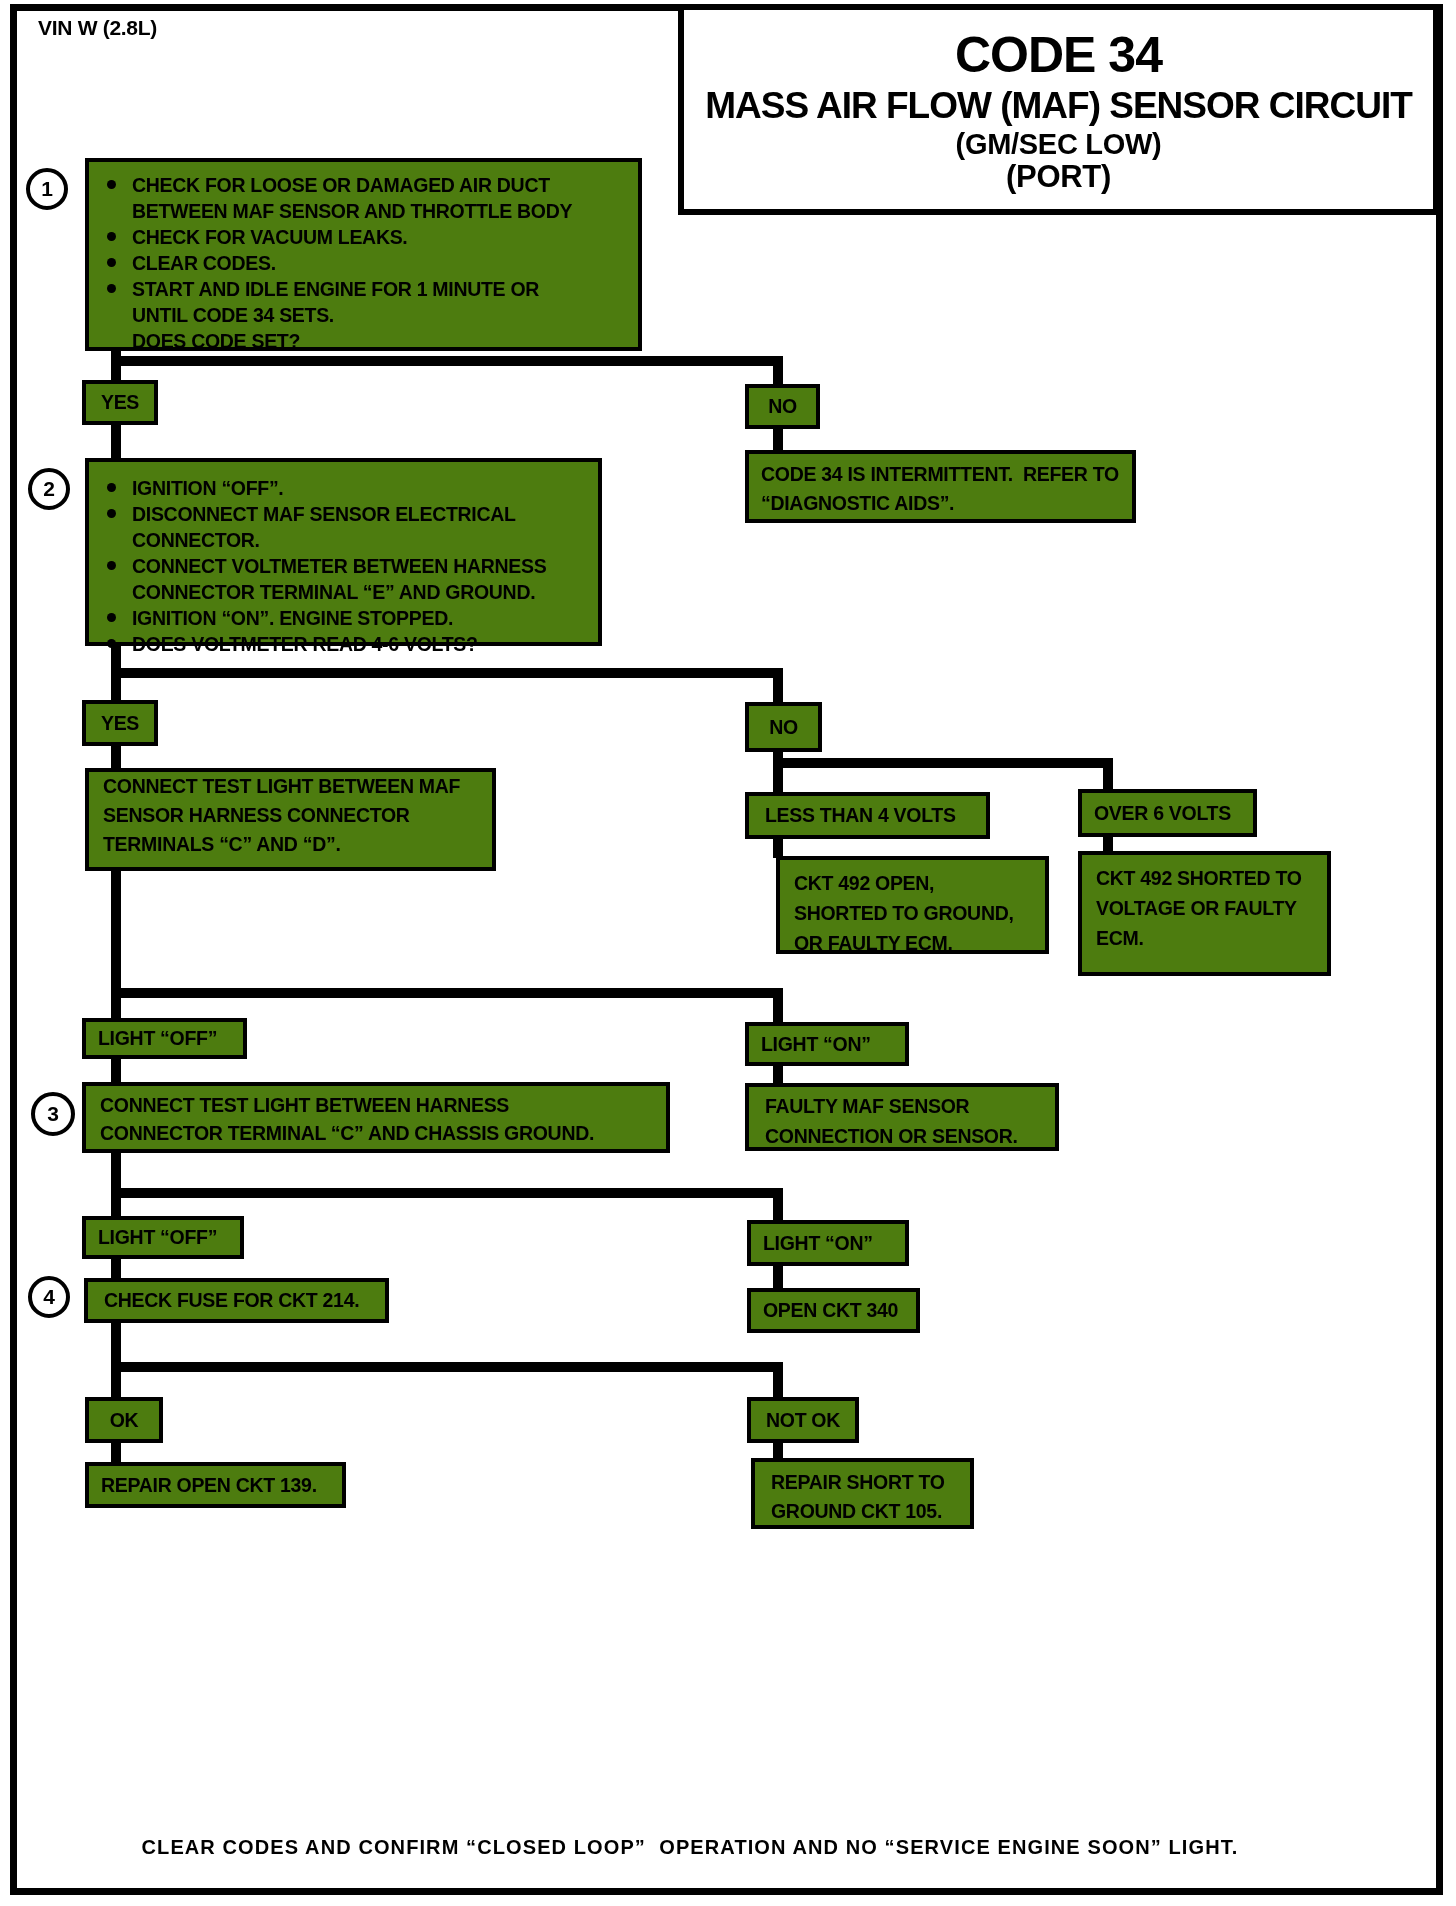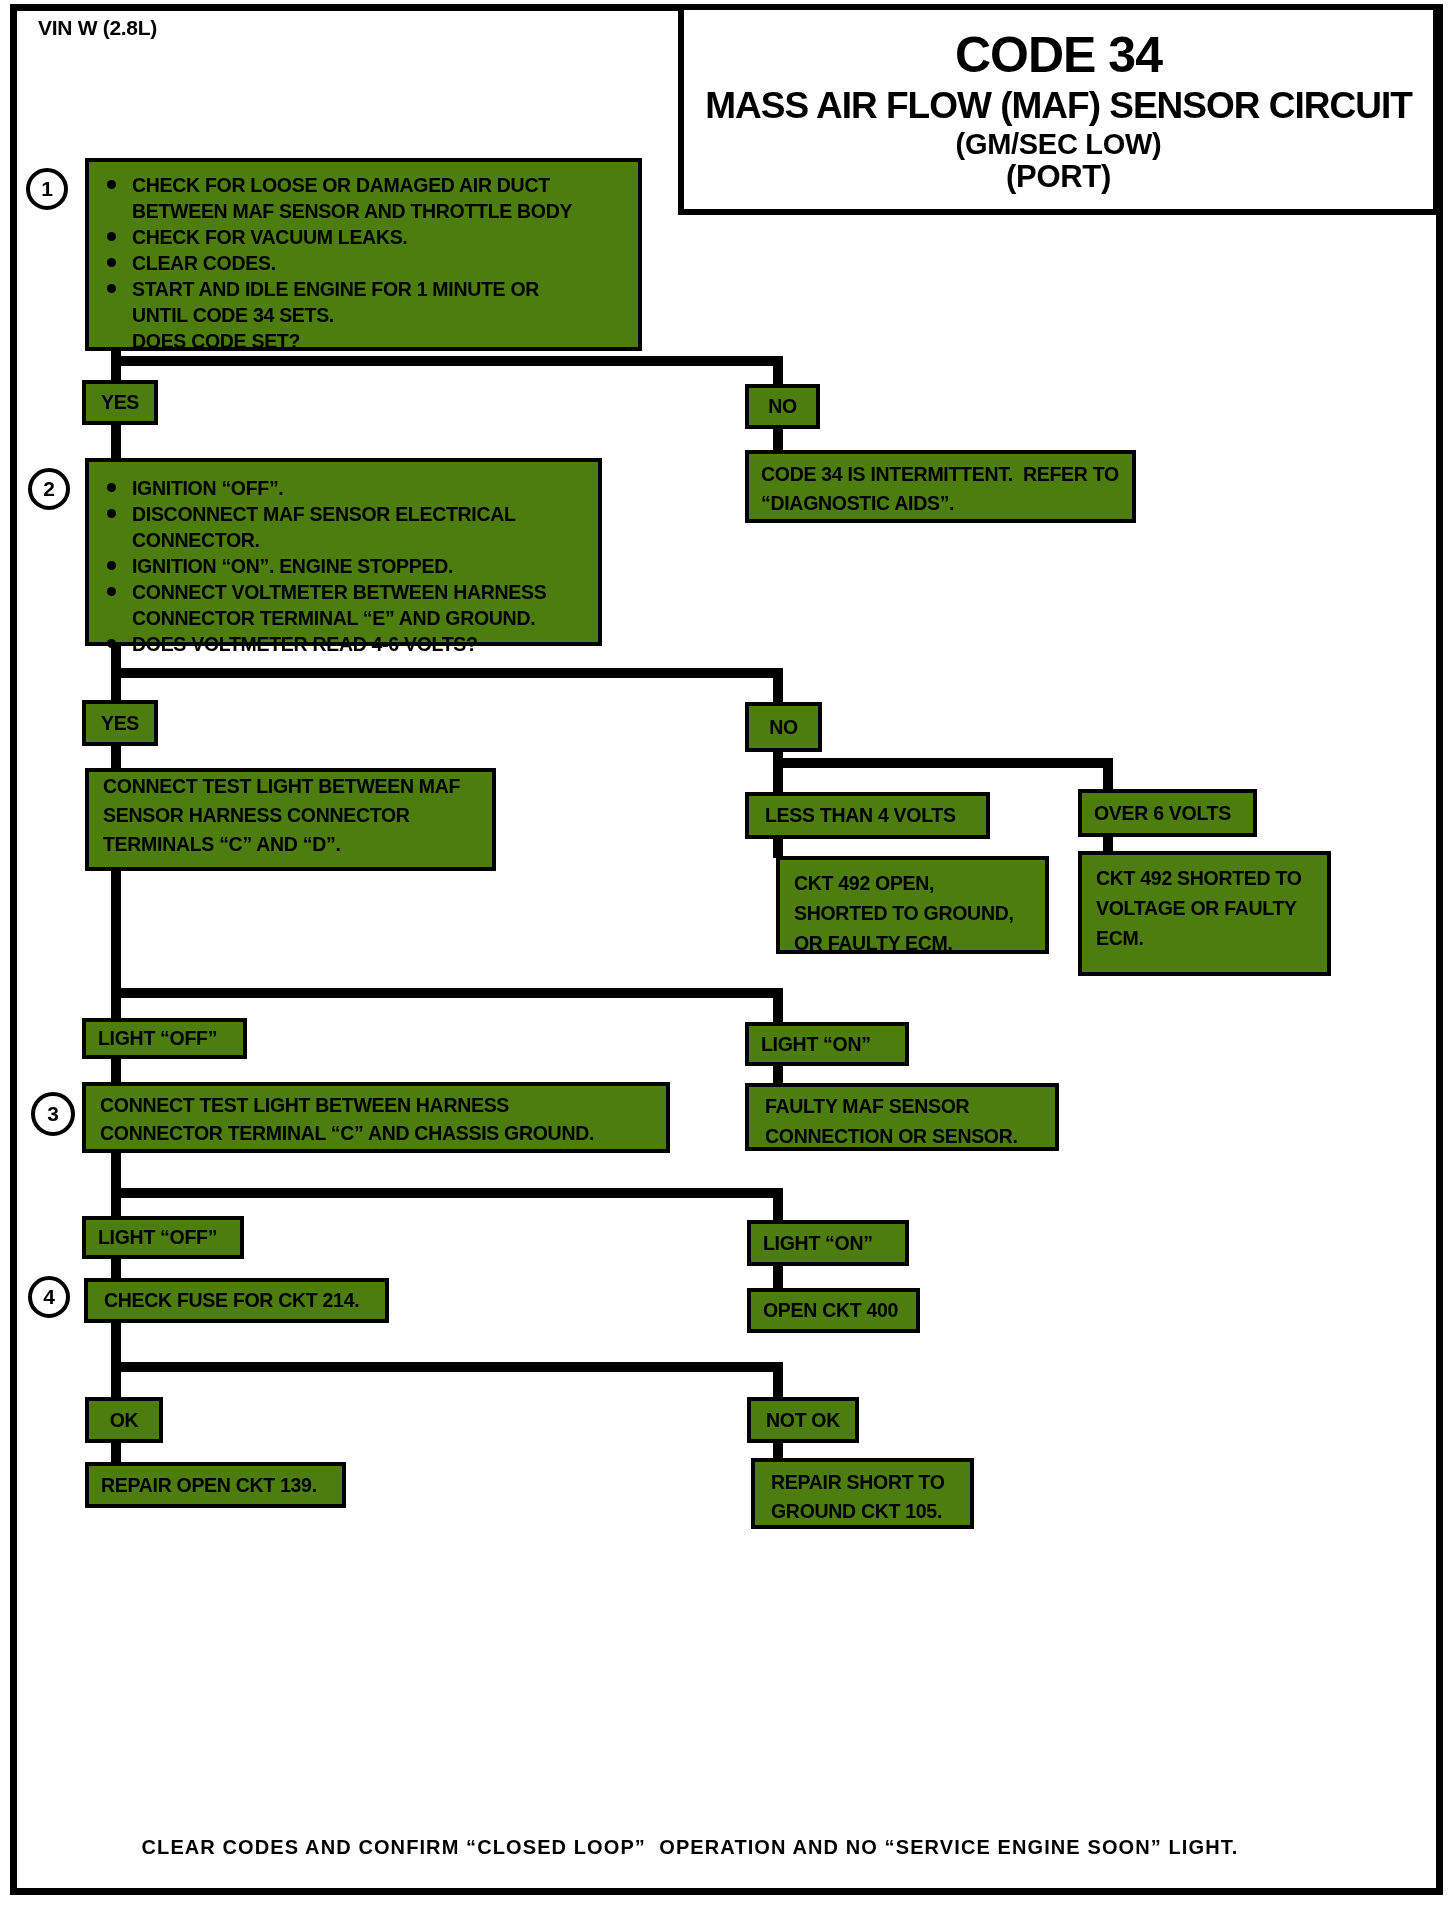--- a/index.html
+++ b/index.html
@@ -109,24 +109,24 @@
     <span>2</span>
   </div>
   <div class="box" style="left:85px;top:458px;width:517px;height:188px;">
     <div class="bullets" style="top:13px;">
       <div class="b-item"><span class="b-dot"></span>
         <span class="prewrap">IGNITION “OFF”.</span></div>
       <div class="b-item"><span class="b-dot"></span>
         <span class="prewrap">DISCONNECT MAF SENSOR ELECTRICAL
 CONNECTOR.</span></div>
       <div class="b-item"><span class="b-dot"></span>
-        <span class="prewrap">IGNITION “ON”. ENGINE STOPPED.</span></div>
-      <div class="b-item"><span class="b-dot"></span>
         <span class="prewrap">CONNECT VOLTMETER BETWEEN HARNESS
 CONNECTOR TERMINAL “E” AND GROUND.</span></div>
+      <div class="b-item"><span class="b-dot"></span>
+        <span class="prewrap">IGNITION “ON”. ENGINE STOPPED.</span></div>
       <div class="b-item"><span class="b-dot"></span>
         <span class="prewrap">DOES VOLTMETER READ 4-6 VOLTS?</span></div>
     </div>
   </div>
 
   <div class="box flexc ctr" style="left:82px;top:700px;width:76px;height:46px;">
     <span class="txt" style="font-size:19.5px;">YES</span>
   </div>
   <div class="box flexc ctr" style="left:745px;top:702px;width:77px;height:50px;">
     <span class="txt" style="font-size:19.5px;">NO</span>
@@ -181,21 +181,21 @@
     <span class="txt" style="font-size:19.5px;padding-left:12px;">LIGHT “ON”</span>
   </div>
 
   <div class="circle" style="left:28px;top:1276px;width:42px;height:42px;">
     <span>4</span>
   </div>
   <div class="box flexc" style="left:84px;top:1278px;width:305px;height:45px;">
     <span class="txt" style="font-size:19.5px;padding-left:16px;">CHECK FUSE FOR CKT 214.</span>
   </div>
   <div class="box flexc" style="left:747px;top:1288px;width:173px;height:45px;">
-    <span class="txt" style="font-size:19.5px;padding-left:12px;">OPEN CKT 400</span>
+    <span class="txt" style="font-size:19.5px;padding-left:12px;">OPEN CKT 340</span>
   </div>
 
   <div class="box flexc ctr" style="left:85px;top:1397px;width:78px;height:46px;">
     <span class="txt" style="font-size:19.5px;">OK</span>
   </div>
   <div class="box flexc ctr" style="left:747px;top:1397px;width:112px;height:46px;">
     <span class="txt" style="font-size:19.5px;">NOT OK</span>
   </div>
 
   <div class="box flexc" style="left:85px;top:1462px;width:261px;height:46px;">

